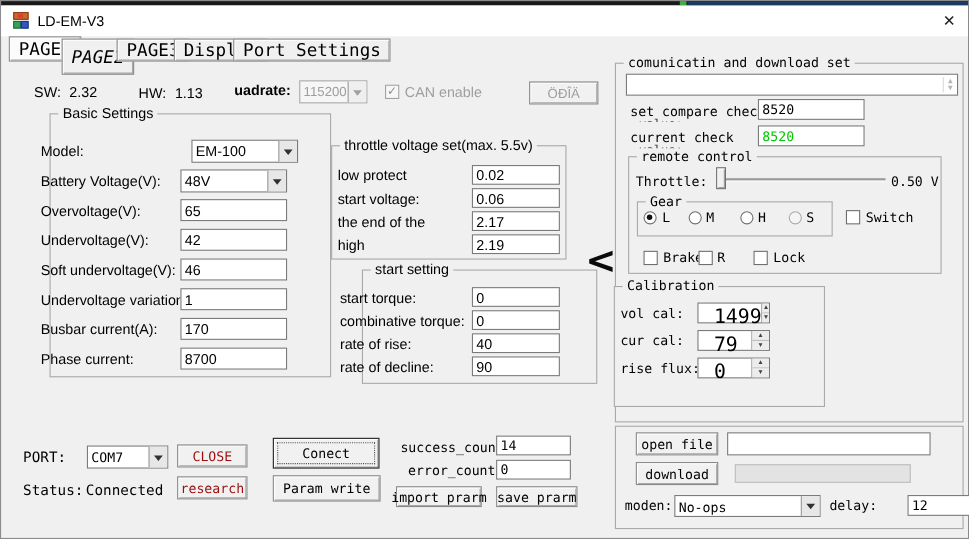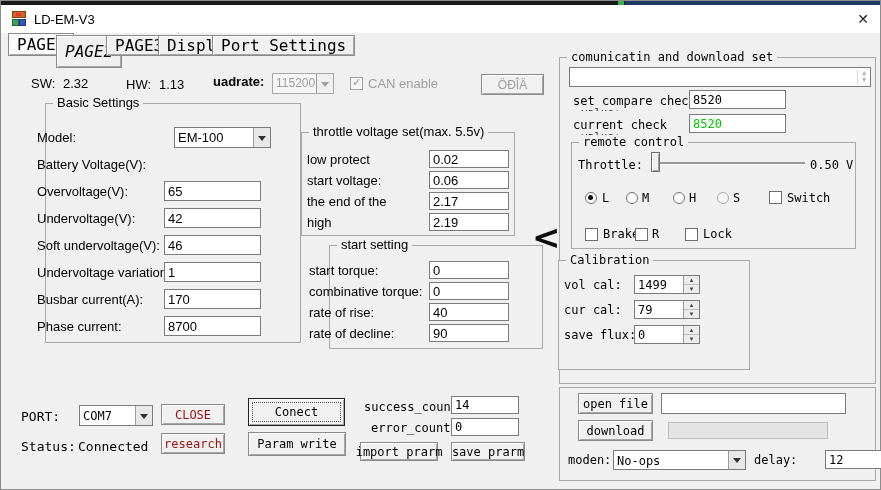--- a/index.html
+++ b/index.html
@@ -45,21 +45,21 @@
   .radio.disabled{border-color:#ababab;background:#f5f5f5;}
   .tab{position:absolute;background:#f0f0f0;border:1px solid #8a8a8a;box-sizing:border-box;
        box-shadow:inset 1px 1px 0 #ffffff, inset -1px -1px 0 #a6a6a6;
        display:flex;align-items:center;justify-content:center;padding:0 8px;
        font-family:"DejaVu Sans Mono",monospace;font-size:16px;}
   .tab.active{background:#fbfbfb;height:23px;top:32px;}
   .slider-track{position:absolute;height:2px;background:#9a9a9a;box-shadow:0 1px 0 #ffffff;}
   .slider-thumb{position:absolute;width:9px;height:20px;background:#f0f0f0;border:1px solid #6f6f6f;
        box-sizing:border-box;box-shadow:inset 1px 1px 0 #fff, inset -1px -1px 0 #9f9f9f;}
   .spinner{position:absolute;display:flex;border:1px solid #7b7b7b;background:#fff;box-sizing:border-box;}
-  .spinner .sval{flex:1;font-family:"DejaVu Sans Mono",monospace;font-size:12px;padding:2px 0 0 3px;}
+  .spinner .sval{flex:1;font-family:"DejaVu Sans Mono",monospace;font-size:18px;padding:2px 0 0 14px;}
   .spinner .sbtns{width:15px;display:flex;flex-direction:column;border-left:1px solid #9b9b9b;}
   .spinner .sbtn{flex:1;background:#ececec;display:flex;align-items:center;justify-content:center;
        font-size:6px;color:#444;border-bottom:1px solid #bdbdbd;}
   .spinner .sbtn:last-child{border-bottom:none;}
   .clipline{position:absolute;height:4px;overflow:hidden;font-family:"DejaVu Sans Mono",monospace;
        font-size:11px;color:#333;line-height:11px;}
   .pbar{position:absolute;background:#e3e3e3;border:1px solid #bdbdbd;box-sizing:border-box;}
   .scrollarrs{width:12px;display:flex;flex-direction:column;align-items:center;justify-content:center;
        color:#b5b5b5;font-size:7px;line-height:7px;border-left:1px solid #d9d9d9;}
 </style>
@@ -111,20 +111,26 @@
     <span class="cap sans">Basic Settings</span>
   </div>
   <div class="abs sans" style="left:36px;top:129px;">Model:</div>
   <div class="combo" style="left:163px;top:126px;width:97px;height:21px;margin-left:10px;">
     <div class="txt sans">EM-100</div>
     <div class="arrbox">
         <div class="tri-d"></div>
       </div>
   </div>
   <div class="abs sans" style="left:36px;top:156px;">Battery Voltage(V):</div>
+  <div class="combo" style="left:163px;top:153px;width:97px;height:21px;">
+    <div class="txt sans">48V</div>
+    <div class="arrbox">
+        <div class="tri-d"></div>
+      </div>
+  </div>
   <div class="abs sans" style="left:36px;top:183px;">Overvoltage(V):</div>
   <input class="inp" style="left: 163px; top: 180px; width: 97px; height: 20px;" value="65">
   <div class="abs sans" style="left:36px;top:210px;">Undervoltage(V):</div>
   <input class="inp" style="left: 163px; top: 207px; width: 97px; height: 20px;" value="42">
   <div class="abs sans" style="left:36px;top:237px;">Soft undervoltage(V):</div>
   <input class="inp" style="left: 163px; top: 234px; width: 97px; height: 20px;" value="46">
   <div class="abs sans" style="left:36px;top:264px;">Undervoltage variation:</div>
   <input class="inp" style="left: 163px; top: 261px; width: 97px; height: 20px;" value="1">
   <div class="abs sans" style="left:36px;top:291px;">Busbar current(A):</div>
   <input class="inp" style="left: 163px; top: 288px; width: 97px; height: 20px;" value="170">
@@ -175,20 +181,23 @@
   <input class="inp mono-f" style="left: 688px; top: 113px; width: 97px; height: 19px; color: rgb(0, 200, 0);" value="8520">
 
   <div class="grp" style="left:570px;top:141px;width:285px;height:107px;">
     <span class="cap mono">remote control</span>
   </div>
   <div class="abs mono" style="left:577px;top:157px;">Throttle:</div>
   <div class="slider-track" style="left:652px;top:161px;width:152px;"></div>
   <div class="slider-thumb" style="left:650px;top:151px;"></div>
   <div class="abs mono" style="left:809px;top:157px;">0.50 V</div>
 
+  <div class="grp" style="left:578px;top:182px;width:178px;height:32px;">
+    <span class="cap mono">Gear</span>
+  </div>
   <div class="radio sel" style="left:584px;top:191px;"></div>
   <div class="abs mono" style="left:601px;top:190px;">L</div>
   <div class="radio" style="left:625px;top:191px;"></div>
   <div class="abs mono" style="left:641px;top:190px;">M</div>
   <div class="radio" style="left:672px;top:191px;"></div>
   <div class="abs mono" style="left:688px;top:190px;">H</div>
   <div class="radio disabled" style="left:716px;top:191px;"></div>
   <div class="abs mono" style="left:732px;top:190px;">S</div>
   <div class="cb" style="left:768px;top:190px;"></div>
   <div class="abs mono" style="left:786px;top:190px;">Switch</div>
@@ -212,21 +221,21 @@
       </div>
   </div>
   <div class="abs mono" style="left:563px;top:302px;">cur cal:</div>
   <div class="spinner" style="left:633px;top:299px;width:66px;height:19px;">
     <div class="sval">79</div>
     <div class="sbtns">
         <div class="sbtn">▲</div>
         <div class="sbtn">▼</div>
       </div>
   </div>
-  <div class="abs mono" style="left:563px;top:327px;">save flux:</div>
+  <div class="abs mono" style="left:563px;top:327px;">rise flux:</div>
   <div class="spinner" style="left:633px;top:324px;width:66px;height:19px;">
     <div class="sval">0</div>
     <div class="sbtns">
         <div class="sbtn">▲</div>
         <div class="sbtn">▼</div>
       </div>
   </div>
 
   <div class="grp" style="left:558px;top:386px;width:317px;height:94px;"></div>
   <div class="btn" style="left:577px;top:392px;width:75px;height:21px;">

